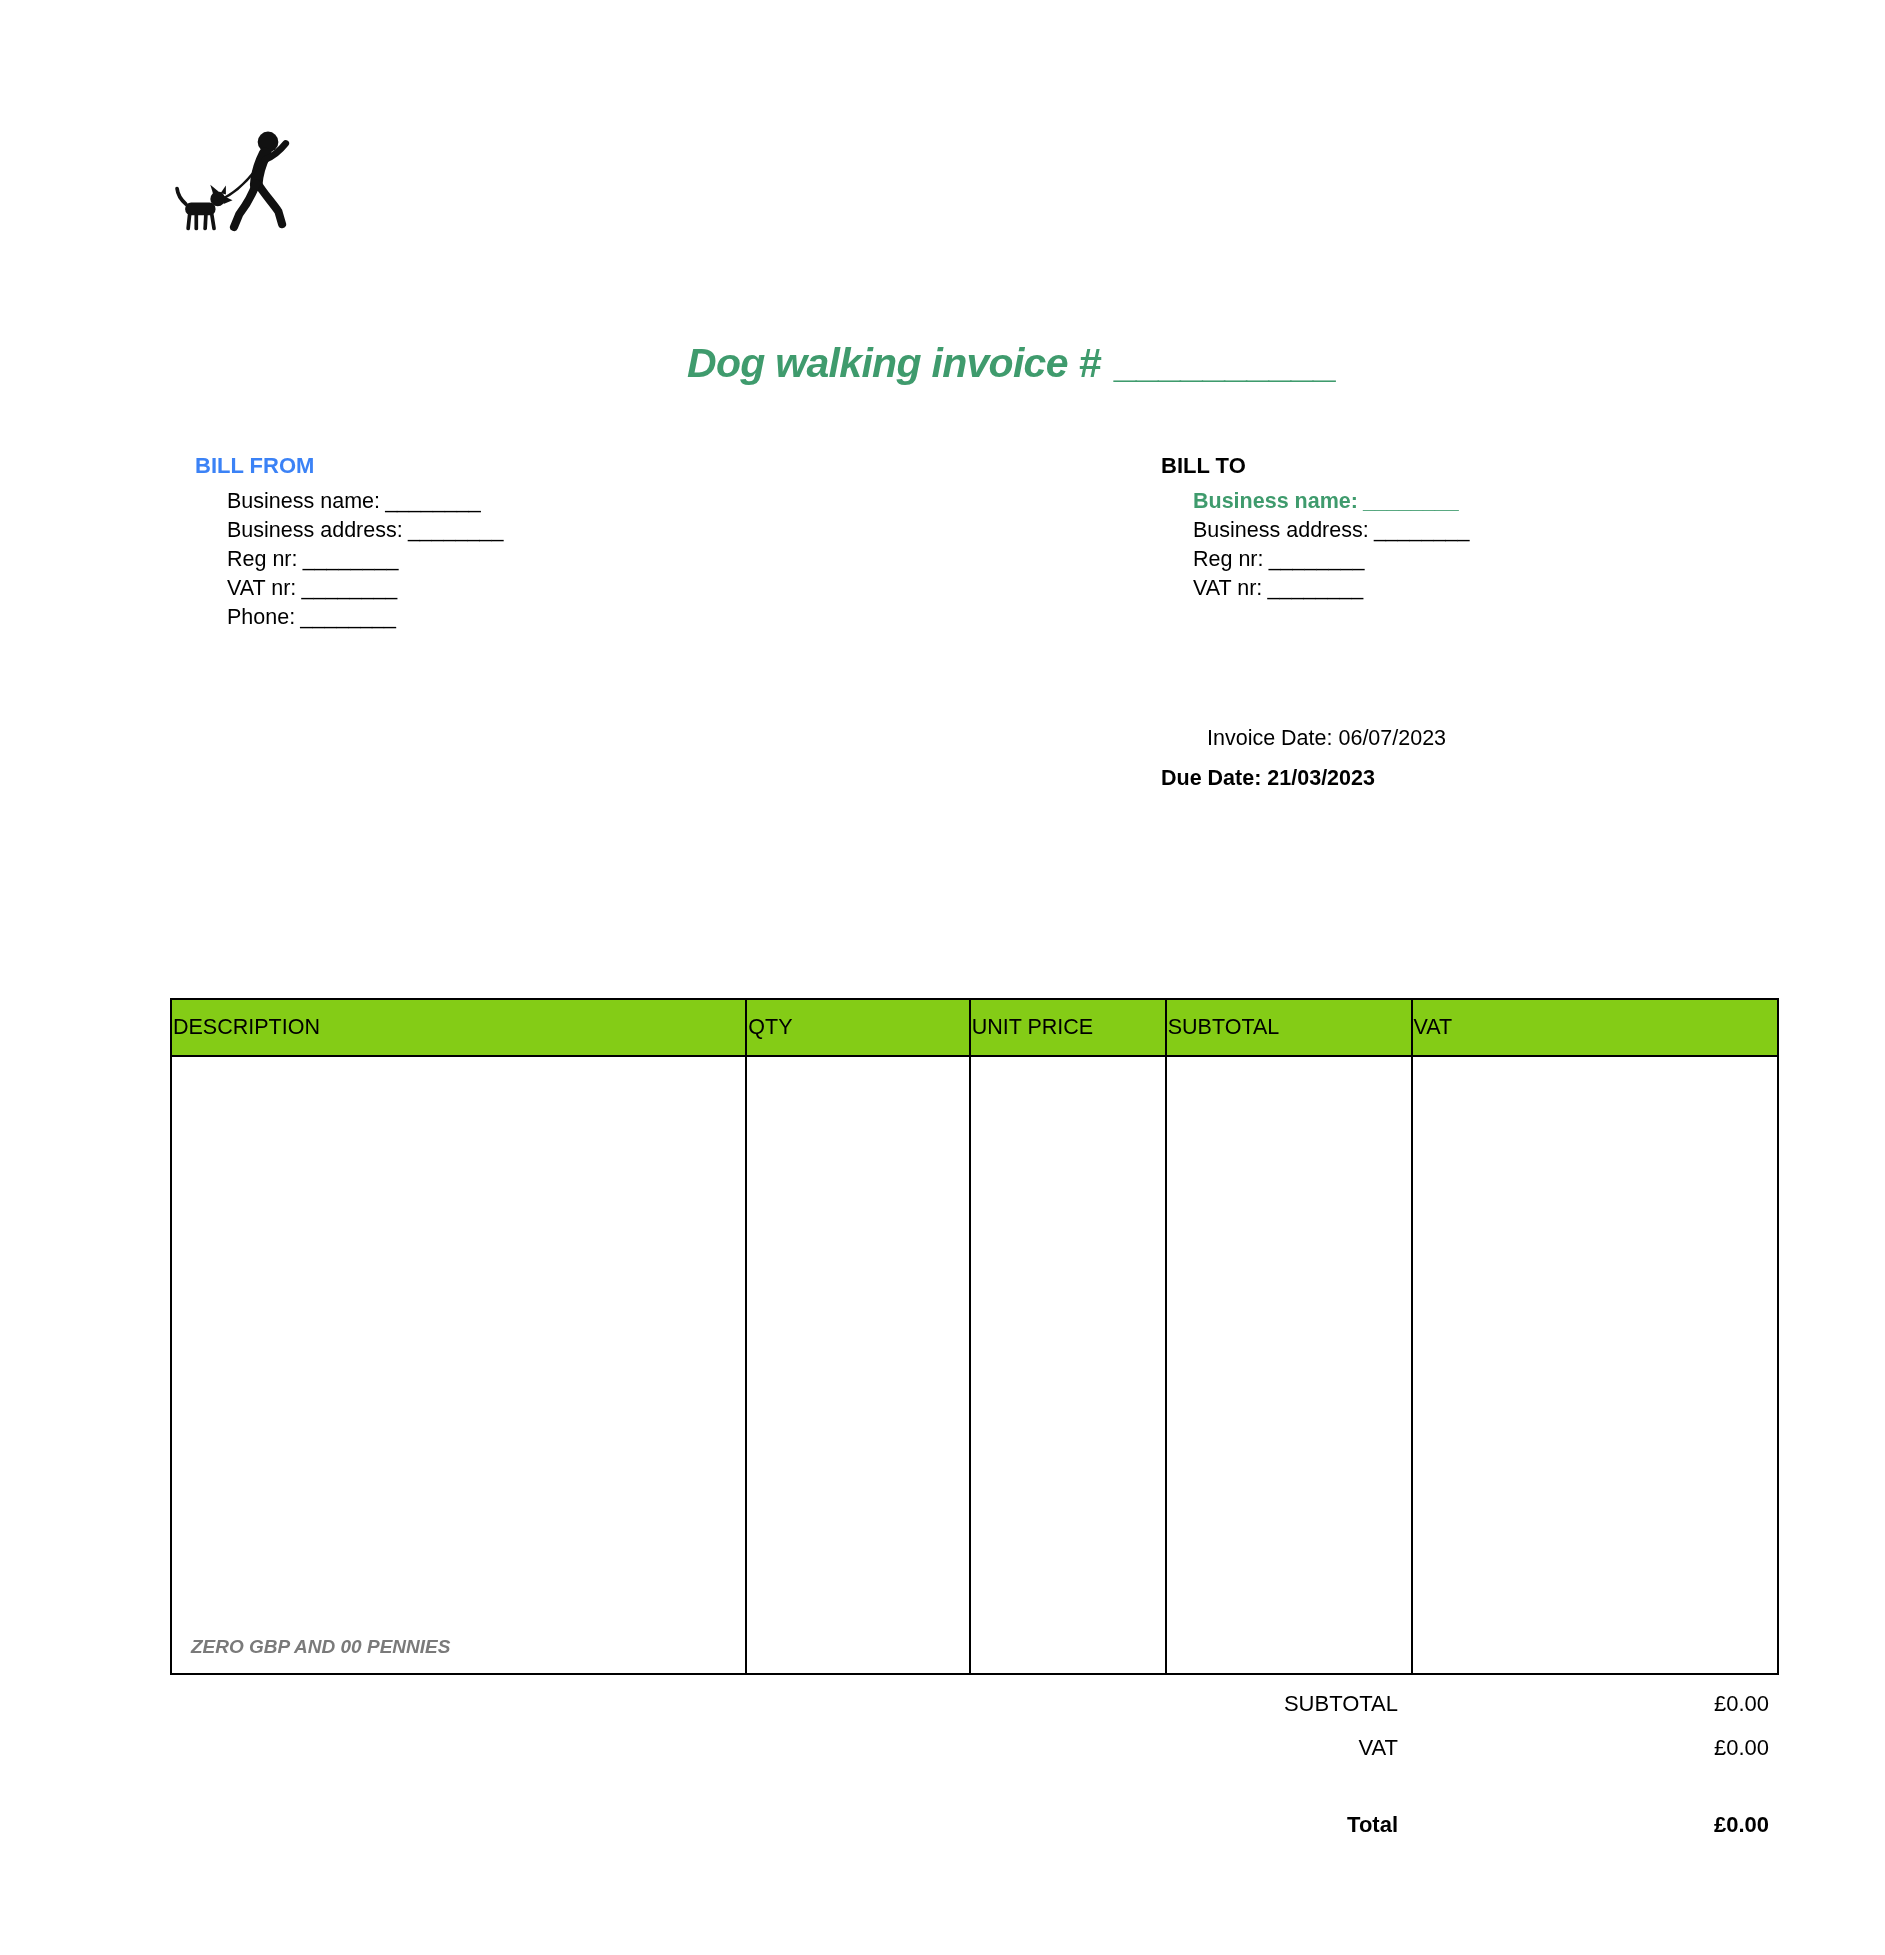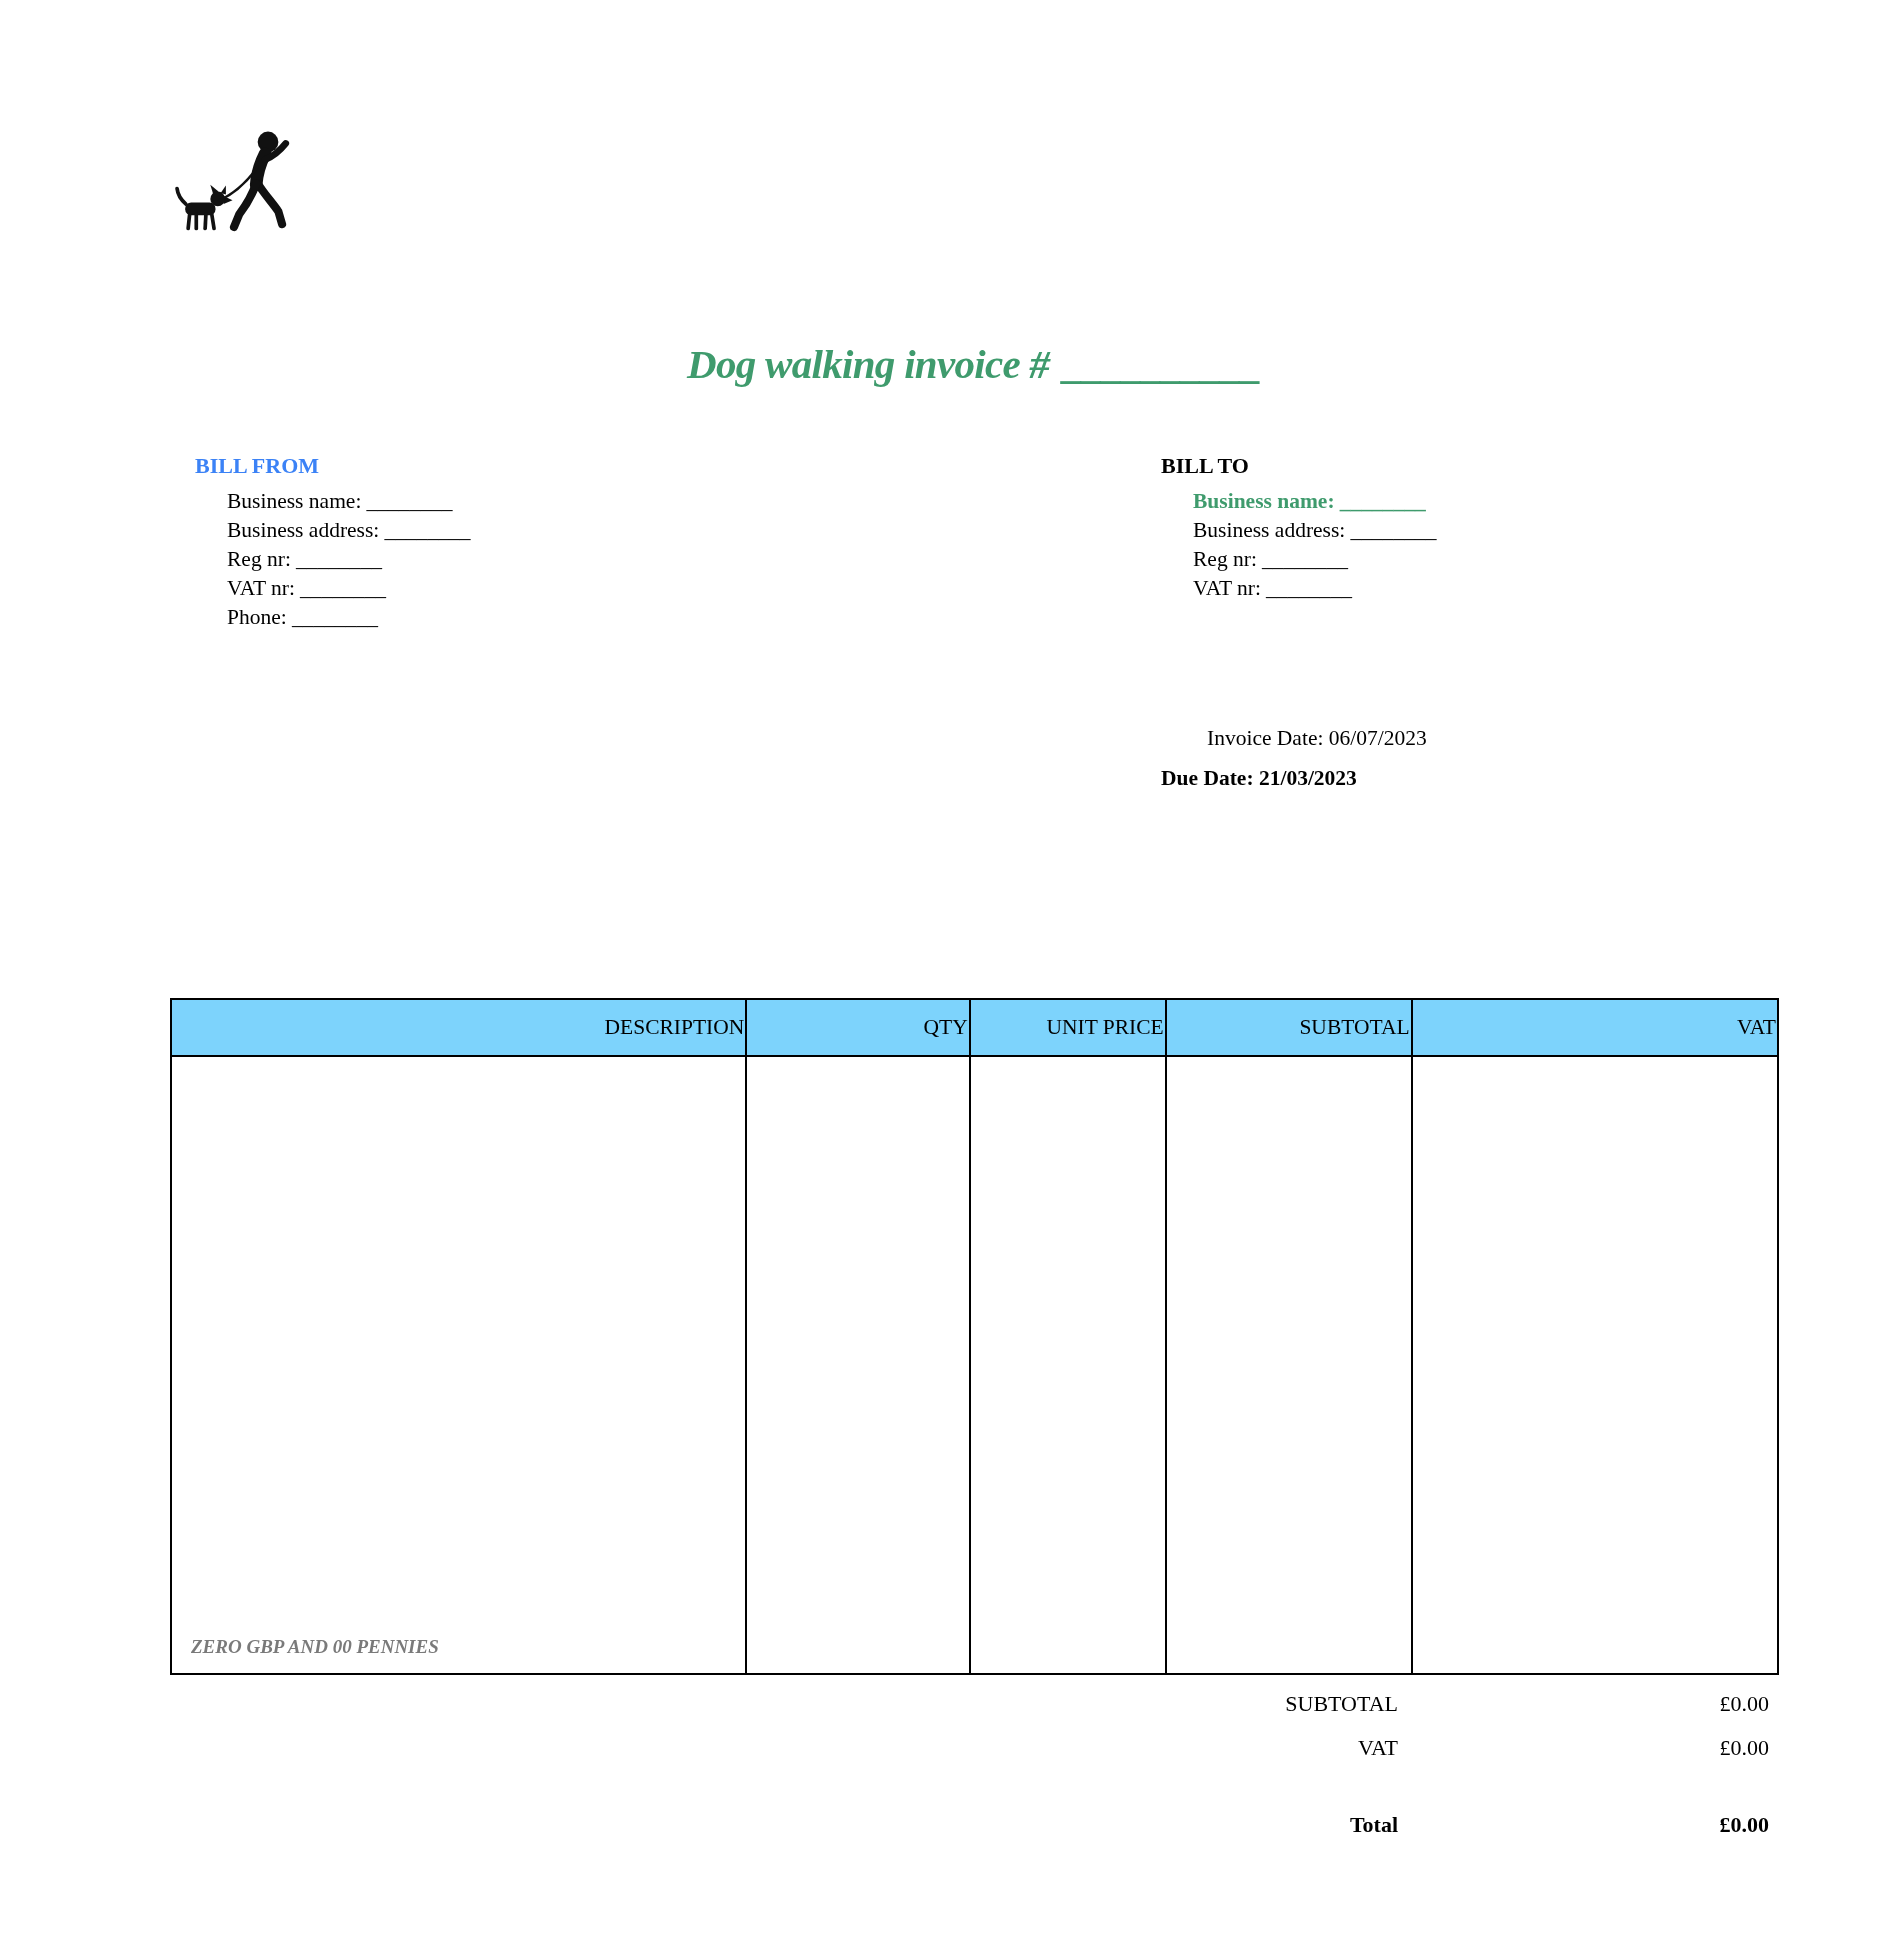--- a/index.html
+++ b/index.html
@@ -1,21 +1,21 @@
 <!DOCTYPE html>
 <html style="font-size:12px"><head>
 <meta charset="utf-8">
 <style>
   html, body { margin: 0; padding: 0; background: #ffffff; }
   .page {
     position: relative;
     width: 1885px;
     height: 1864px;
     background: #ffffff;
-    font-family: Liberation Serif, serif;
+    font-family: Liberation Sans, sans-serif;
     color: #000000;
     overflow: hidden;
   }
 
   
   .logo { position: absolute; left: 163px; top: 124px; }
 
   
   .title {
     position: absolute;
@@ -51,26 +51,26 @@
   
   table.items {
     position: absolute;
     left: 170px;
     top: 998px;
     width: 1609px;
     border-collapse: collapse;
     table-layout: fixed;
   }
   table.items th {
-    background: #7dd3fc;
+    background: #84cc16;
     border: 2.2px solid #000000;
     height: 53px;
     font-size: 21.5px;
     font-weight: normal;
-    text-align: right;
+    text-align: left;
     vertical-align: middle;
   }
   table.items td {
     background: #ffffff;
     border: 2.2px solid #000000;
     height: 614px;
     vertical-align: top;
   }
 
   

